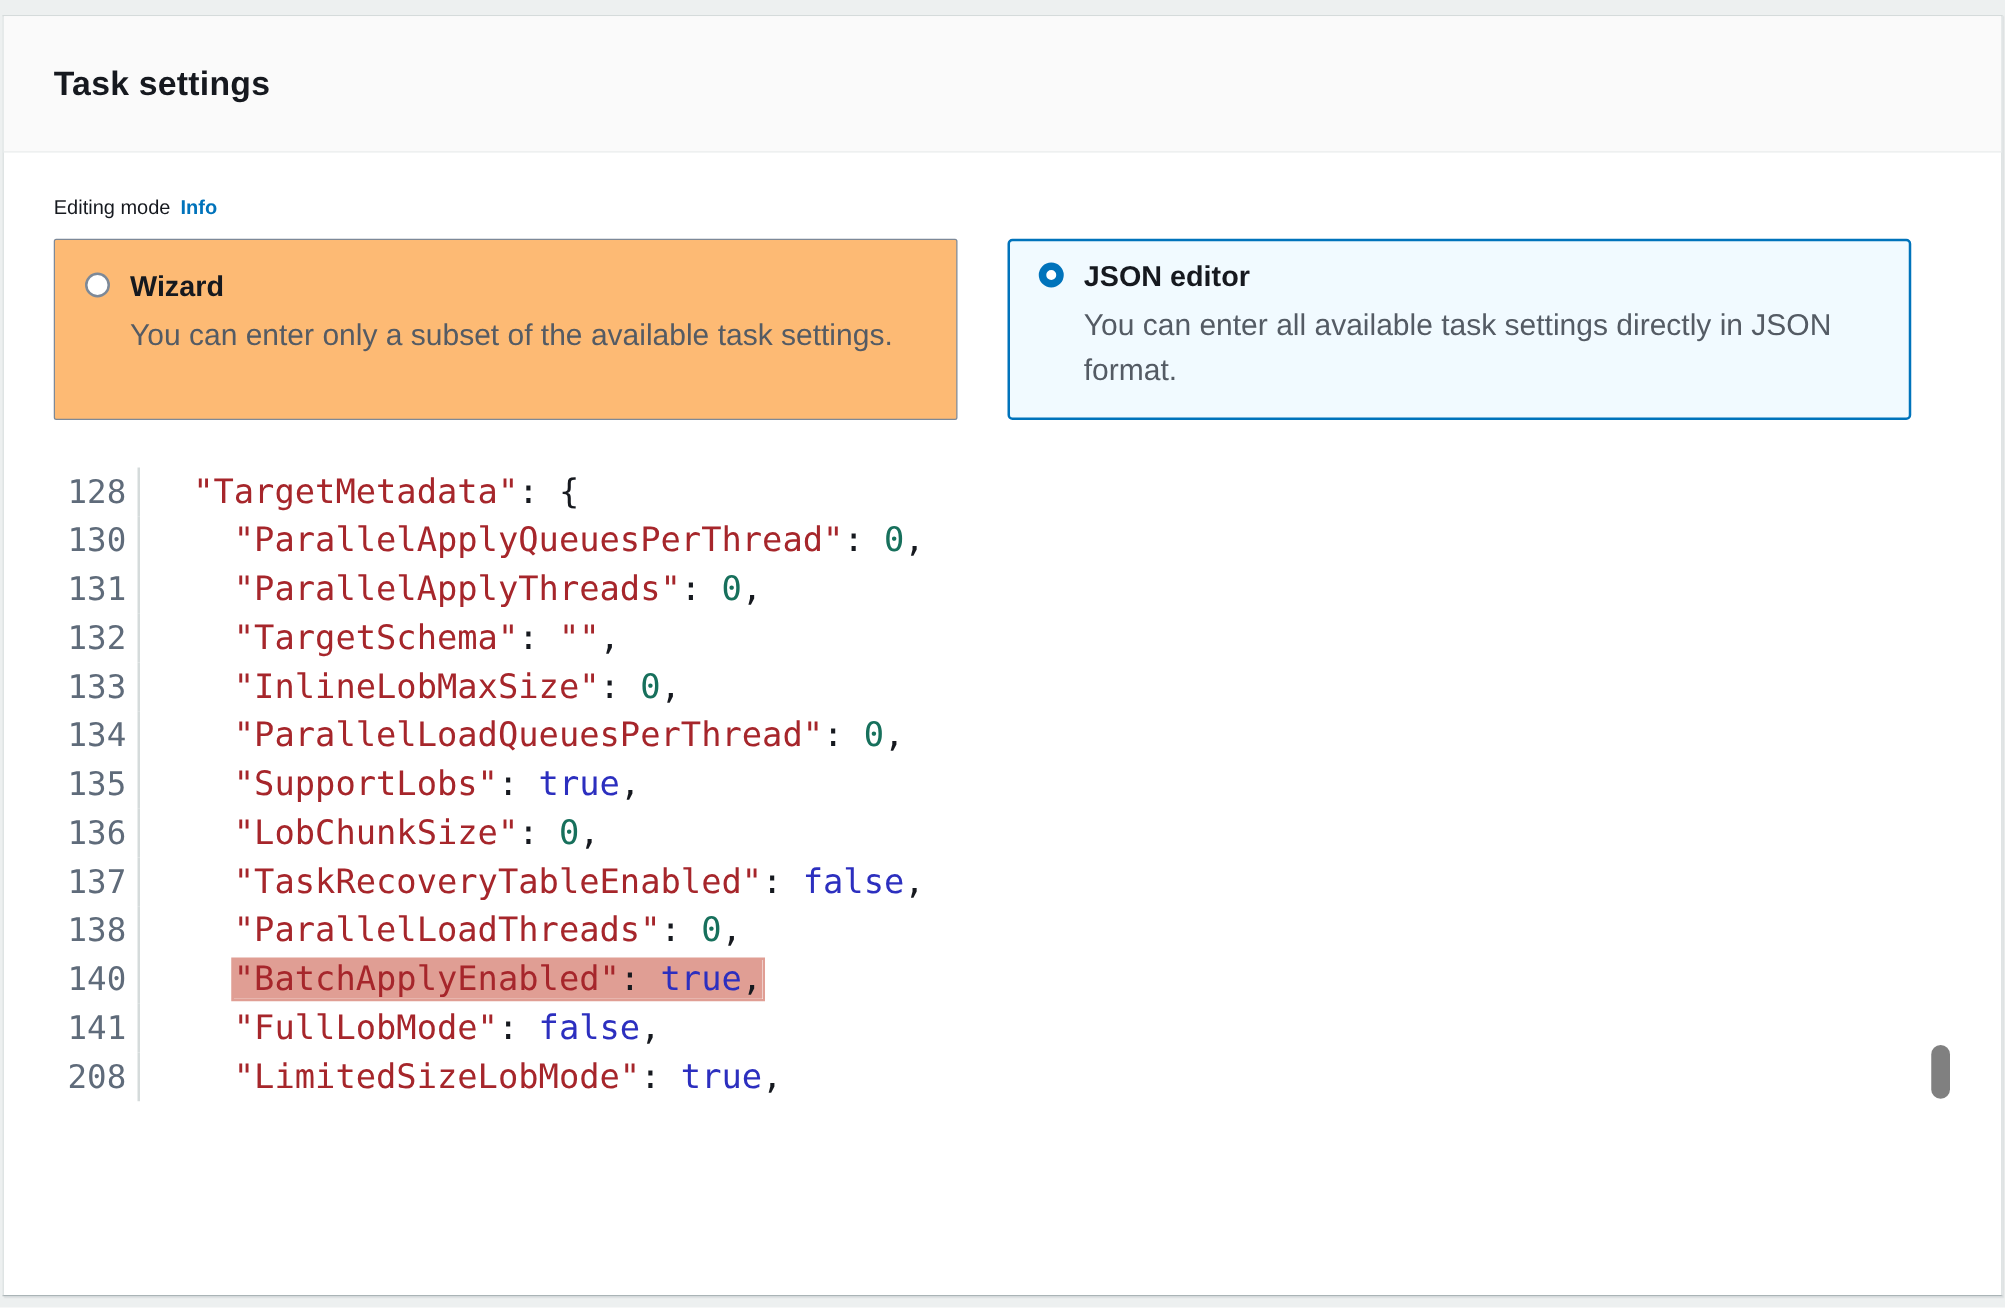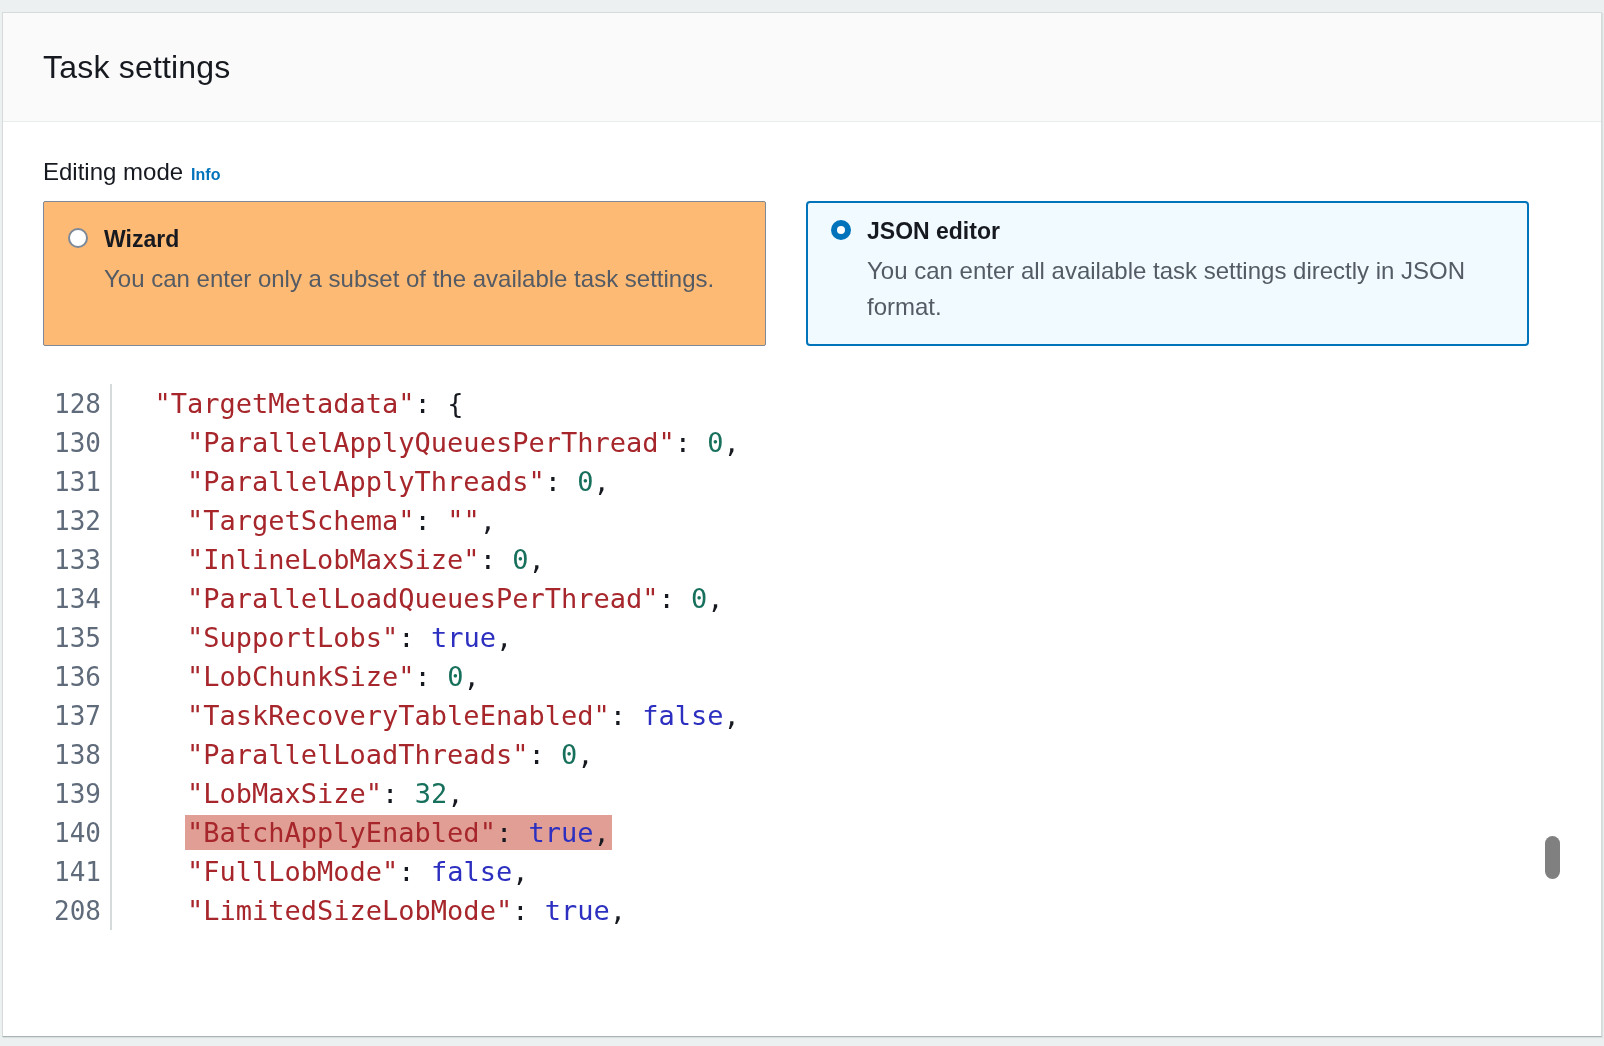--- a/index.html
+++ b/index.html
@@ -40,32 +40,32 @@
   }
   .card-header{
     height:109px;
     background:var(--header-bg);
     border-bottom:1px solid var(--header-border);
     display:flex;
     align-items:center;
     padding:0 40px;
   }
   .card-title{
-    font-size:32px;
-    font-weight:400;
+    font-size:27px;
+    font-weight:700;
     color:var(--text);
     letter-spacing:0.2px;
   }
   .card-body{padding:0 40px;}
   .field-label-row{
     margin-top:36px;
     display:flex;
     align-items:baseline;
   }
-  .field-label{font-size:24px;color:var(--text);}
+  .field-label{font-size:16px;color:var(--text);}
   .info-link{
     margin-left:8px;
     font-size:16px;
     font-weight:700;
     color:var(--accent);
     text-decoration:none;
     cursor:pointer;
   }
   .tiles{
     margin-top:15px;
@@ -228,24 +228,20 @@
         </div>
         <div class="code-line">
           <div class="gutter">137</div>
           <pre class="code-text">    <span><span class="tok-key">"TaskRecoveryTableEnabled"</span><span class="tok-punct">: </span><span class="tok-boolean">false</span><span class="tok-punct">,</span></span></pre>
         </div>
         <div class="code-line">
           <div class="gutter">138</div>
           <pre class="code-text">    <span><span class="tok-key">"ParallelLoadThreads"</span><span class="tok-punct">: </span><span class="tok-number">0</span><span class="tok-punct">,</span></span></pre>
         </div>
         <div class="code-line">
-          <div class="gutter">139</div>
-          <pre class="code-text">    <span><span class="tok-key">"LobMaxSize"</span><span class="tok-punct">: </span><span class="tok-number">32</span><span class="tok-punct">,</span></span></pre>
-        </div>
-        <div class="code-line">
           <div class="gutter">140</div>
           <pre class="code-text">    <span class="hl"><span class="tok-key">"BatchApplyEnabled"</span><span class="tok-punct">: </span><span class="tok-boolean">true</span><span class="tok-punct">,</span></span></pre>
         </div>
         <div class="code-line">
           <div class="gutter">141</div>
           <pre class="code-text">    <span><span class="tok-key">"FullLobMode"</span><span class="tok-punct">: </span><span class="tok-boolean">false</span><span class="tok-punct">,</span></span></pre>
         </div>
         <div class="code-line">
           <div class="gutter">208</div>
           <pre class="code-text">    <span><span class="tok-key">"LimitedSizeLobMode"</span><span class="tok-punct">: </span><span class="tok-boolean">true</span><span class="tok-punct">,</span></span></pre>

